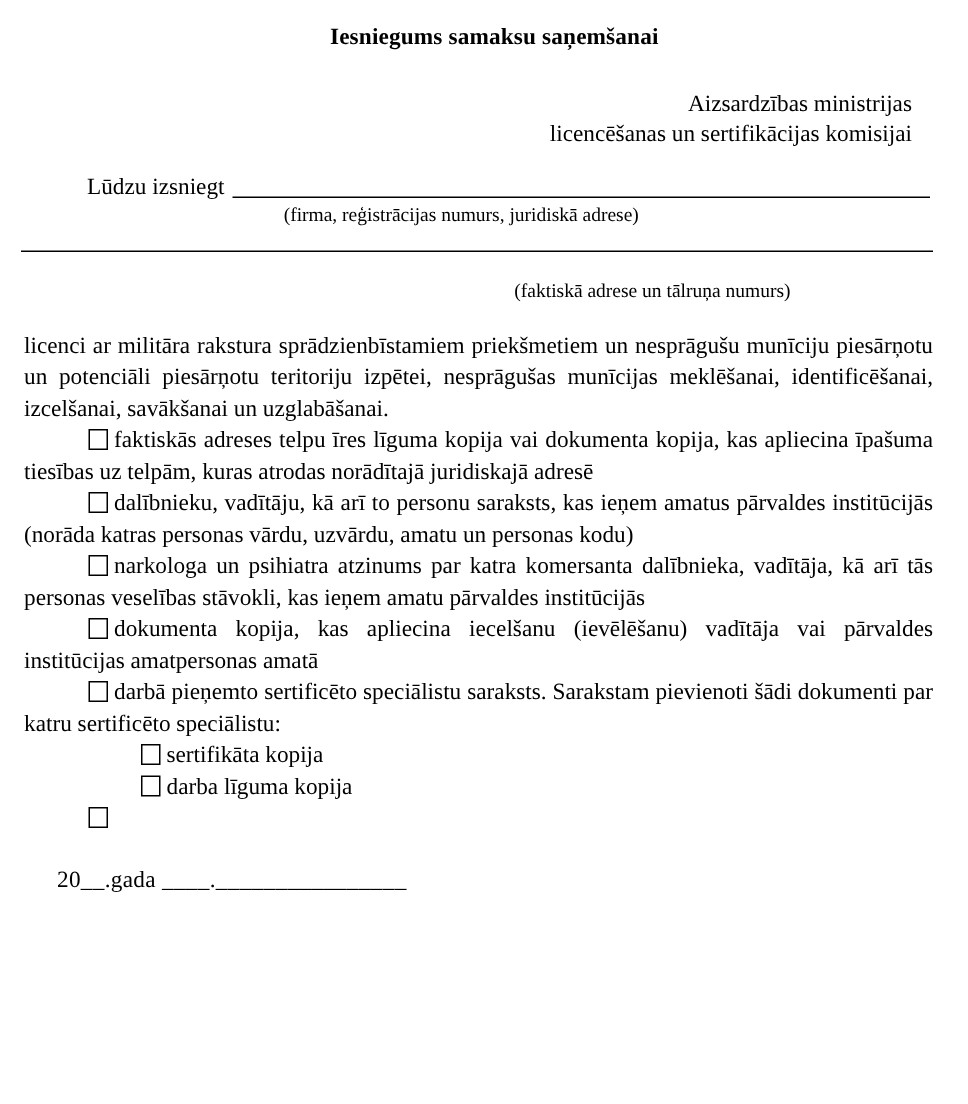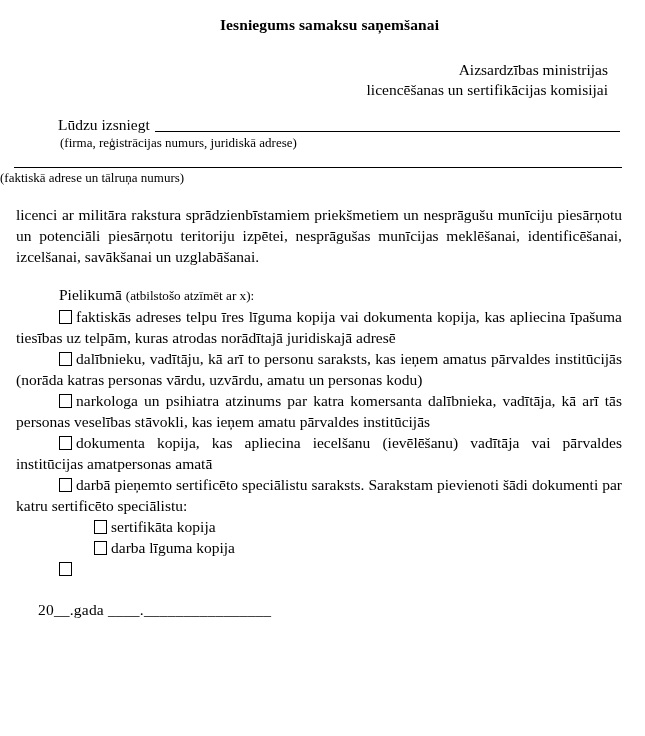--- a/index.html
+++ b/index.html
@@ -48,29 +48,30 @@
   .field-label { white-space: nowrap; }
   .rule {
     flex: 1;
     border-bottom: 1.3px solid #000;
     margin-left: 5px;
     margin-right: 25px;
     height: 13px;
   }
   .caption {
     font-size: 13px;
+    text-align: center;
     margin-top: 1px;
     padding-left: 60px;
     padding-right: 90px;
   }
   .caption2 {
     font-size: 13px;
-    text-align: left;
-    margin-top: 2px;
-    padding-right: 81px;
+    text-align: right;
+    margin-top: 18px;
+    padding-right: 118px;
   }
   .rule-full {
     margin: 16px 23px 0 14px;
     border-bottom: 1.3px solid #000;
     height: 0;
   }
 
   .body-par {
     margin: 18px 23px 0 16px;
     font-size: 15.5px;
@@ -133,23 +134,20 @@
     <span class="field-label">Lūdzu izsniegt</span>
     <span class="rule"></span>
   </div>
   <div class="caption">(firma, reģistrācijas numurs, juridiskā adrese)</div>
 
   <div class="rule-full"></div>
   <div class="caption2">(faktiskā adrese un tālruņa numurs)</div>
 
   <div class="body-par">licenci ar militāra rakstura sprādzienbīstamiem priekšmetiem un nesprāgušu munīciju piesārņotu un potenciāli piesārņotu teritoriju izpētei, nesprāgušas munīcijas meklēšanai, identificēšanai, izcelšanai, savākšanai un uzglabāšanai.</div>
 
-  <div class="attach-head">
-    <span>Pielikumā</span><span> </span><span class="small">(atbilstošo atzīmēt ar x):</span>
-  </div>
 
   <div class="cb-item">
     <span class="cbox"></span><span>faktiskās adreses telpu īres līguma kopija vai dokumenta kopija, kas apliecina īpašuma tiesības uz telpām, kuras atrodas norādītajā juridiskajā adresē</span>
   </div>
 
   <div class="cb-item">
     <span class="cbox"></span><span>dalībnieku, vadītāju, kā arī to personu saraksts, kas ieņem amatus pārvaldes institūcijās (norāda katras personas vārdu, uzvārdu, amatu un personas kodu)</span>
   </div>
 
   <div class="cb-item">

